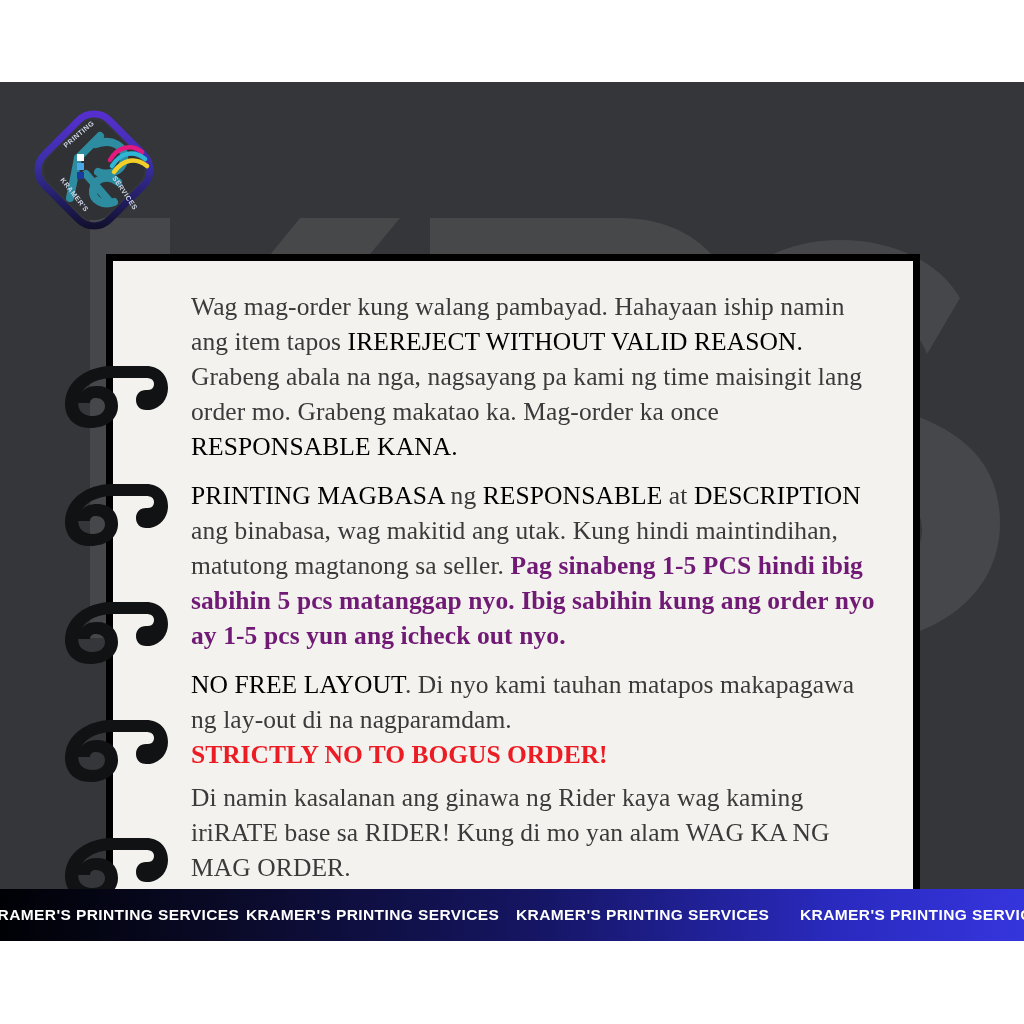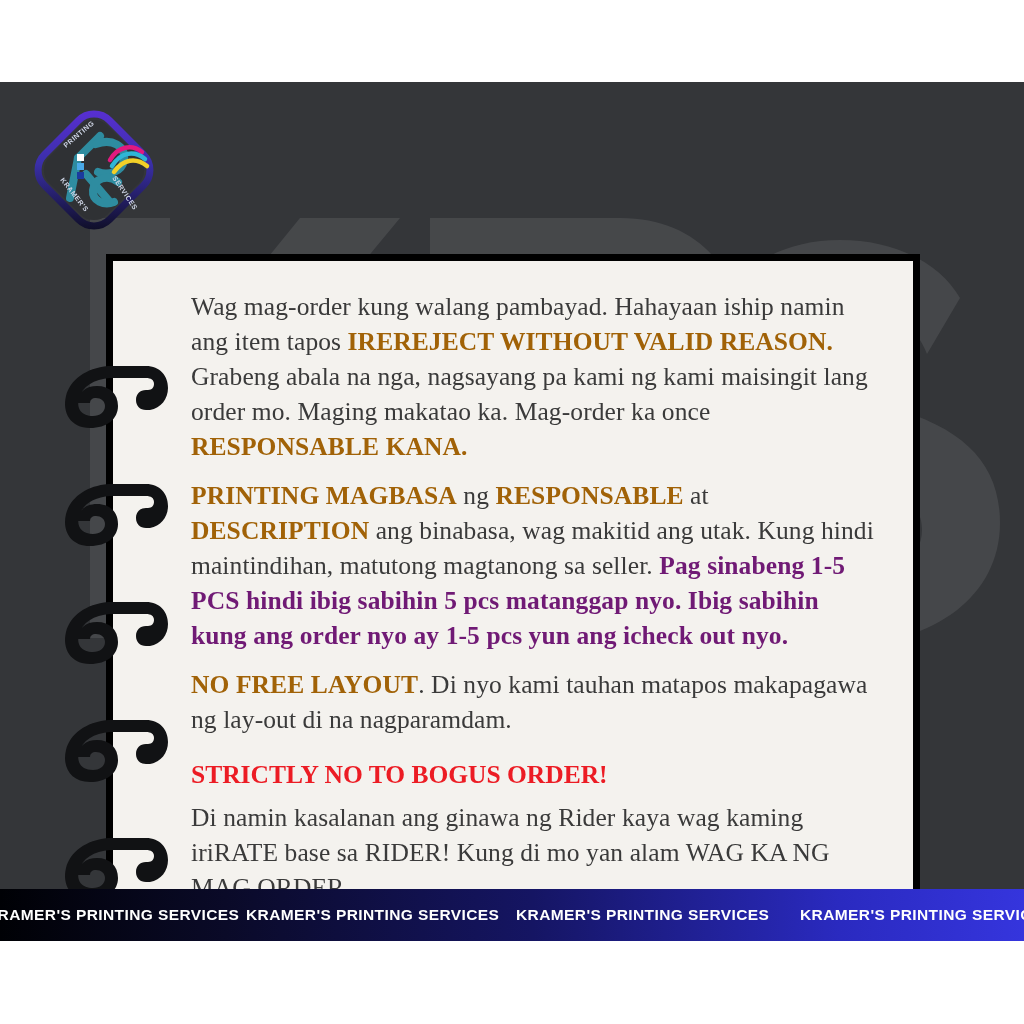--- a/index.html
+++ b/index.html
@@ -83,22 +83,22 @@
 
   
   .para{
     font-family:"Liberation Serif", serif;
     font-size:25.5px;
     line-height:35px;
     color:#3a3a3a;
     margin:0 0 14px 0;
     letter-spacing:.1px;
   }
-  .para.tight{margin-bottom:20px;}
-  b{color:#a16207;font-weight:700;}
+  .para.tight{margin-bottom:0;}
+  b{color:#000000;font-weight:400;}
   .red{color:#701a75;font-weight:700;}
   .redline{
     font-family:"Liberation Serif", serif;
     font-size:25.5px;line-height:35px;
     color:#ec1c24;font-weight:700;margin:0 0 8px 0;
   }
 
   
   .footer{
     position:absolute;left:0;top:889px;width:1024px;height:52px;z-index:50;
@@ -169,21 +169,21 @@
           <text transform="rotate(52 34 78)" x="34" y="78">KRAMER'S</text>
           <text transform="rotate(56 86 76)" x="86" y="76">SERVICES</text>
         </g>
       </svg>
     </div>
 
 
     <div class="card">
       <div class="paper">
 
-        <p class="para"><span>Wag mag-order kung walang pambayad. Hahayaan iship namin ang item tapos </span><b>IREREJECT WITHOUT VALID REASON.</b><span> Grabeng abala na nga, nagsayang pa kami ng kami maisingit lang order mo. Maging makatao ka. Mag-order ka once </span><b>RESPONSABLE KANA.</b></p>
+        <p class="para"><span>Wag mag-order kung walang pambayad. Hahayaan iship namin ang item tapos </span><b>IREREJECT WITHOUT VALID REASON.</b><span> Grabeng abala na nga, nagsayang pa kami ng time maisingit lang order mo. Grabeng makatao ka. Mag-order ka once </span><b>RESPONSABLE KANA.</b></p>
 
         <p class="para"><b>PRINTING MAGBASA</b><span> ng </span><b>RESPONSABLE</b><span> at </span><b>DESCRIPTION</b><span> ang binabasa, wag makitid ang utak. Kung hindi maintindihan, matutong magtanong sa seller. </span><span class="red">Pag sinabeng 1-5 PCS hindi ibig sabihin 5 pcs matanggap nyo. Ibig sabihin kung ang order nyo ay 1-5 pcs yun ang icheck out nyo.</span></p>
 
         <p class="para tight"><b>NO FREE LAYOUT</b><span>. Di nyo kami tauhan matapos makapagawa ng lay-out di na nagparamdam.</span></p>
 
         <p class="redline">STRICTLY NO TO BOGUS ORDER!</p>
 
         <p class="para"><span>Di namin kasalanan ang ginawa ng Rider kaya wag kaming iriRATE base sa RIDER! Kung di mo yan alam WAG KA NG MAG ORDER.</span></p>
 
       </div>

